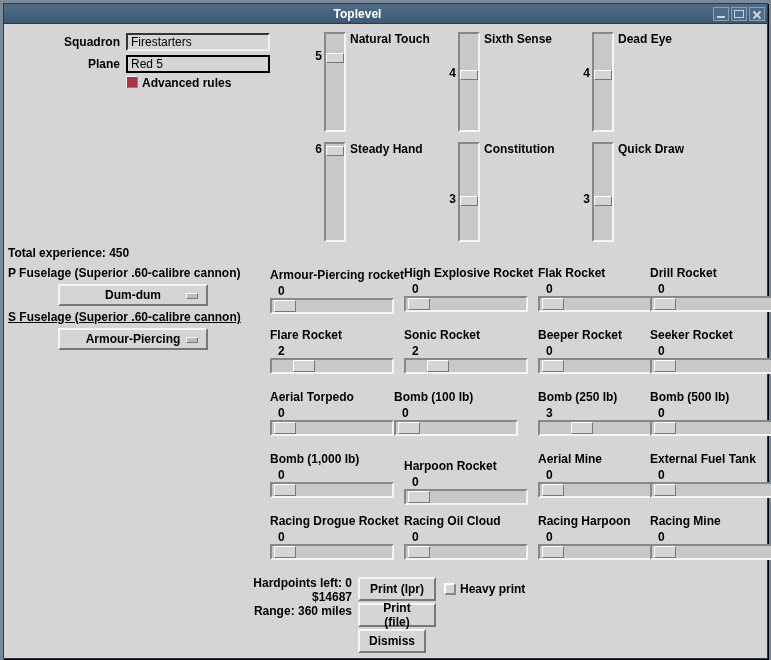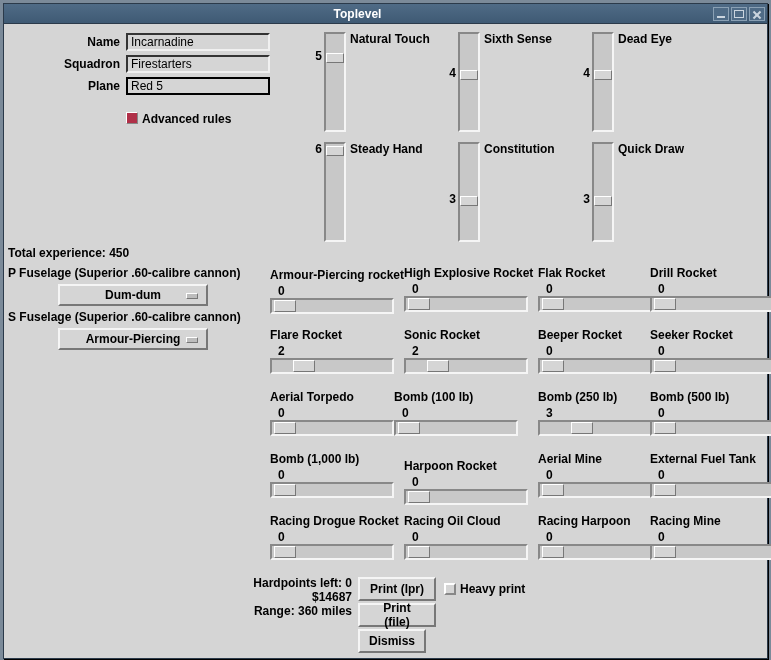--- a/index.html
+++ b/index.html
@@ -62,21 +62,21 @@
     height:18px;
     background:#d5d5d5;
     border:2px inset #fff;
     border-top-color:#888; border-left-color:#888;
     border-right-color:#f0f0f0; border-bottom-color:#f0f0f0;
     padding:0 3px;
     font-family:inherit; font-size:12px;
     color:#000;
   }
   .tk-entry.focus { border:2px solid #000; background:#d5d5d5; }
-  .chk-row { display:flex; margin-left:106px; margin-top:16px;padding-left:12px; }
+  .chk-row { display:flex; margin-left:106px; margin-top:2px;padding-left:12px; }
   .tk-check {
     width:12px; height:12px;
     border:1px solid #888;
     border-top-color:#fff; border-left-color:#fff;
     background:#b03048;
     margin-right:4px;
   }
   .chk-label { font-weight:bold; }
 
   
@@ -181,24 +181,20 @@
       <div class="ctrl min"></div>
       <div class="ctrl max"></div>
       <div class="ctrl close"></div>
     </div>
   </div>
 
   <div class="client">
 
     <div class="form">
       <div class="form-row">
-        <label>Name</label>
-        <input class="tk-entry" value="Incarnadine" style="">
-      </div>
-      <div class="form-row">
         <label>Squadron</label>
         <input class="tk-entry" value="Firestarters" style="">
       </div>
       <div class="form-row">
         <label>Plane</label>
         <input class="tk-entry focus" value="Red 5" style="">
       </div>
       <div class="chk-row">
         <span class="tk-check"></span>
         <span class="chk-label">Advanced rules</span>
@@ -211,21 +207,21 @@
     <div class="total-exp">Total experience: 450</div>
 
     <div class="fuse">
       <div class="fuse-row">
         <div class="fuse-title">P Fuselage (Superior .60-calibre cannon)</div>
         <div class="tk-option">
           <span>Dum-dum</span>
           <span class="handle"></span>
         </div>
       </div>
-      <div class="fuse-row" style="margin-top:2px;">
+      <div class="fuse-row" style="margin-top:2px;text-decoration:underline;">
         <div class="fuse-title">S Fuselage (Superior .60-calibre cannon)</div>
         <div class="tk-option">
           <span>Armour-Piercing</span>
           <span class="handle"></span>
         </div>
       </div>
     </div>
 
     <div class="hp-grid" id="hp-grid">
         <div class="hp-cell" style="left: 0px; top: 2px;">

